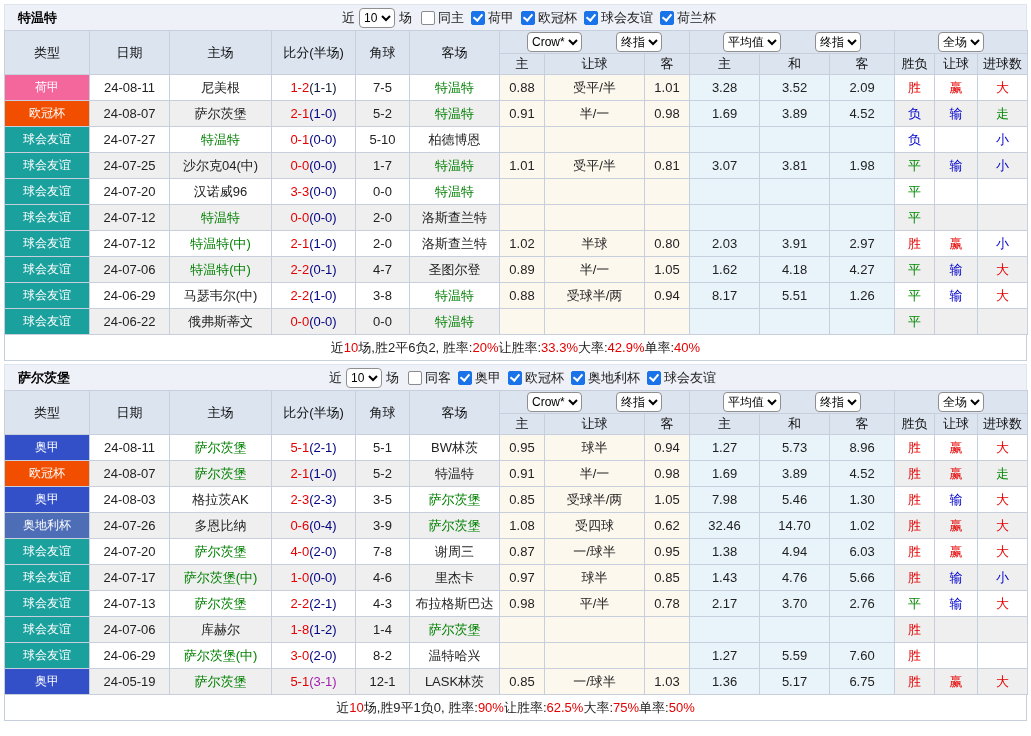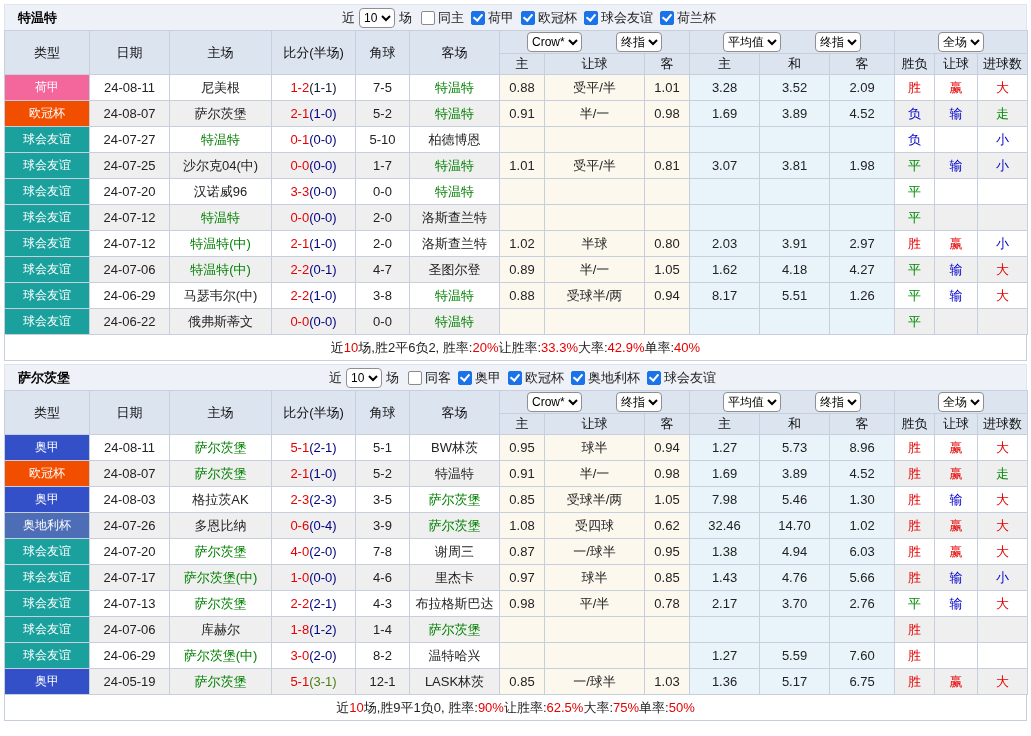--- a/index.html
+++ b/index.html
@@ -509,21 +509,21 @@
               <td class="avg-cell">5.59</td>
               <td class="avg-cell">7.60</td>
               <td class="res-cell" style="color: rgb(230, 0, 0);">胜</td>
               <td class="res-cell"></td>
               <td class="res-cell"></td>
             </tr>
             <tr>
               <td class="type-cell" style="background: rgb(51, 80, 200);">奥甲</td>
               <td>24-05-19</td>
               <td class="team" style="color: rgb(0, 128, 0);">萨尔茨堡</td>
-              <td class="score-cell"><span class="ft-score" style="color: rgb(230, 0, 0);">5-1</span><span class="ht-score" style="color: #4d7c0f;">(3-1)</span></td>
+              <td class="score-cell"><span class="ft-score" style="color: rgb(230, 0, 0);">5-1</span><span class="ht-score" style="color: #a21caf;">(3-1)</span></td>
               <td>12-1</td>
               <td class="team">LASK林茨</td>
               <td class="odds-cell">0.85</td>
               <td class="odds-cell">一/球半</td>
               <td class="odds-cell">1.03</td>
               <td class="avg-cell">1.36</td>
               <td class="avg-cell">5.17</td>
               <td class="avg-cell">6.75</td>
               <td class="res-cell" style="color: rgb(230, 0, 0);">胜</td>
               <td class="res-cell" style="color: rgb(230, 0, 0);">赢</td>

